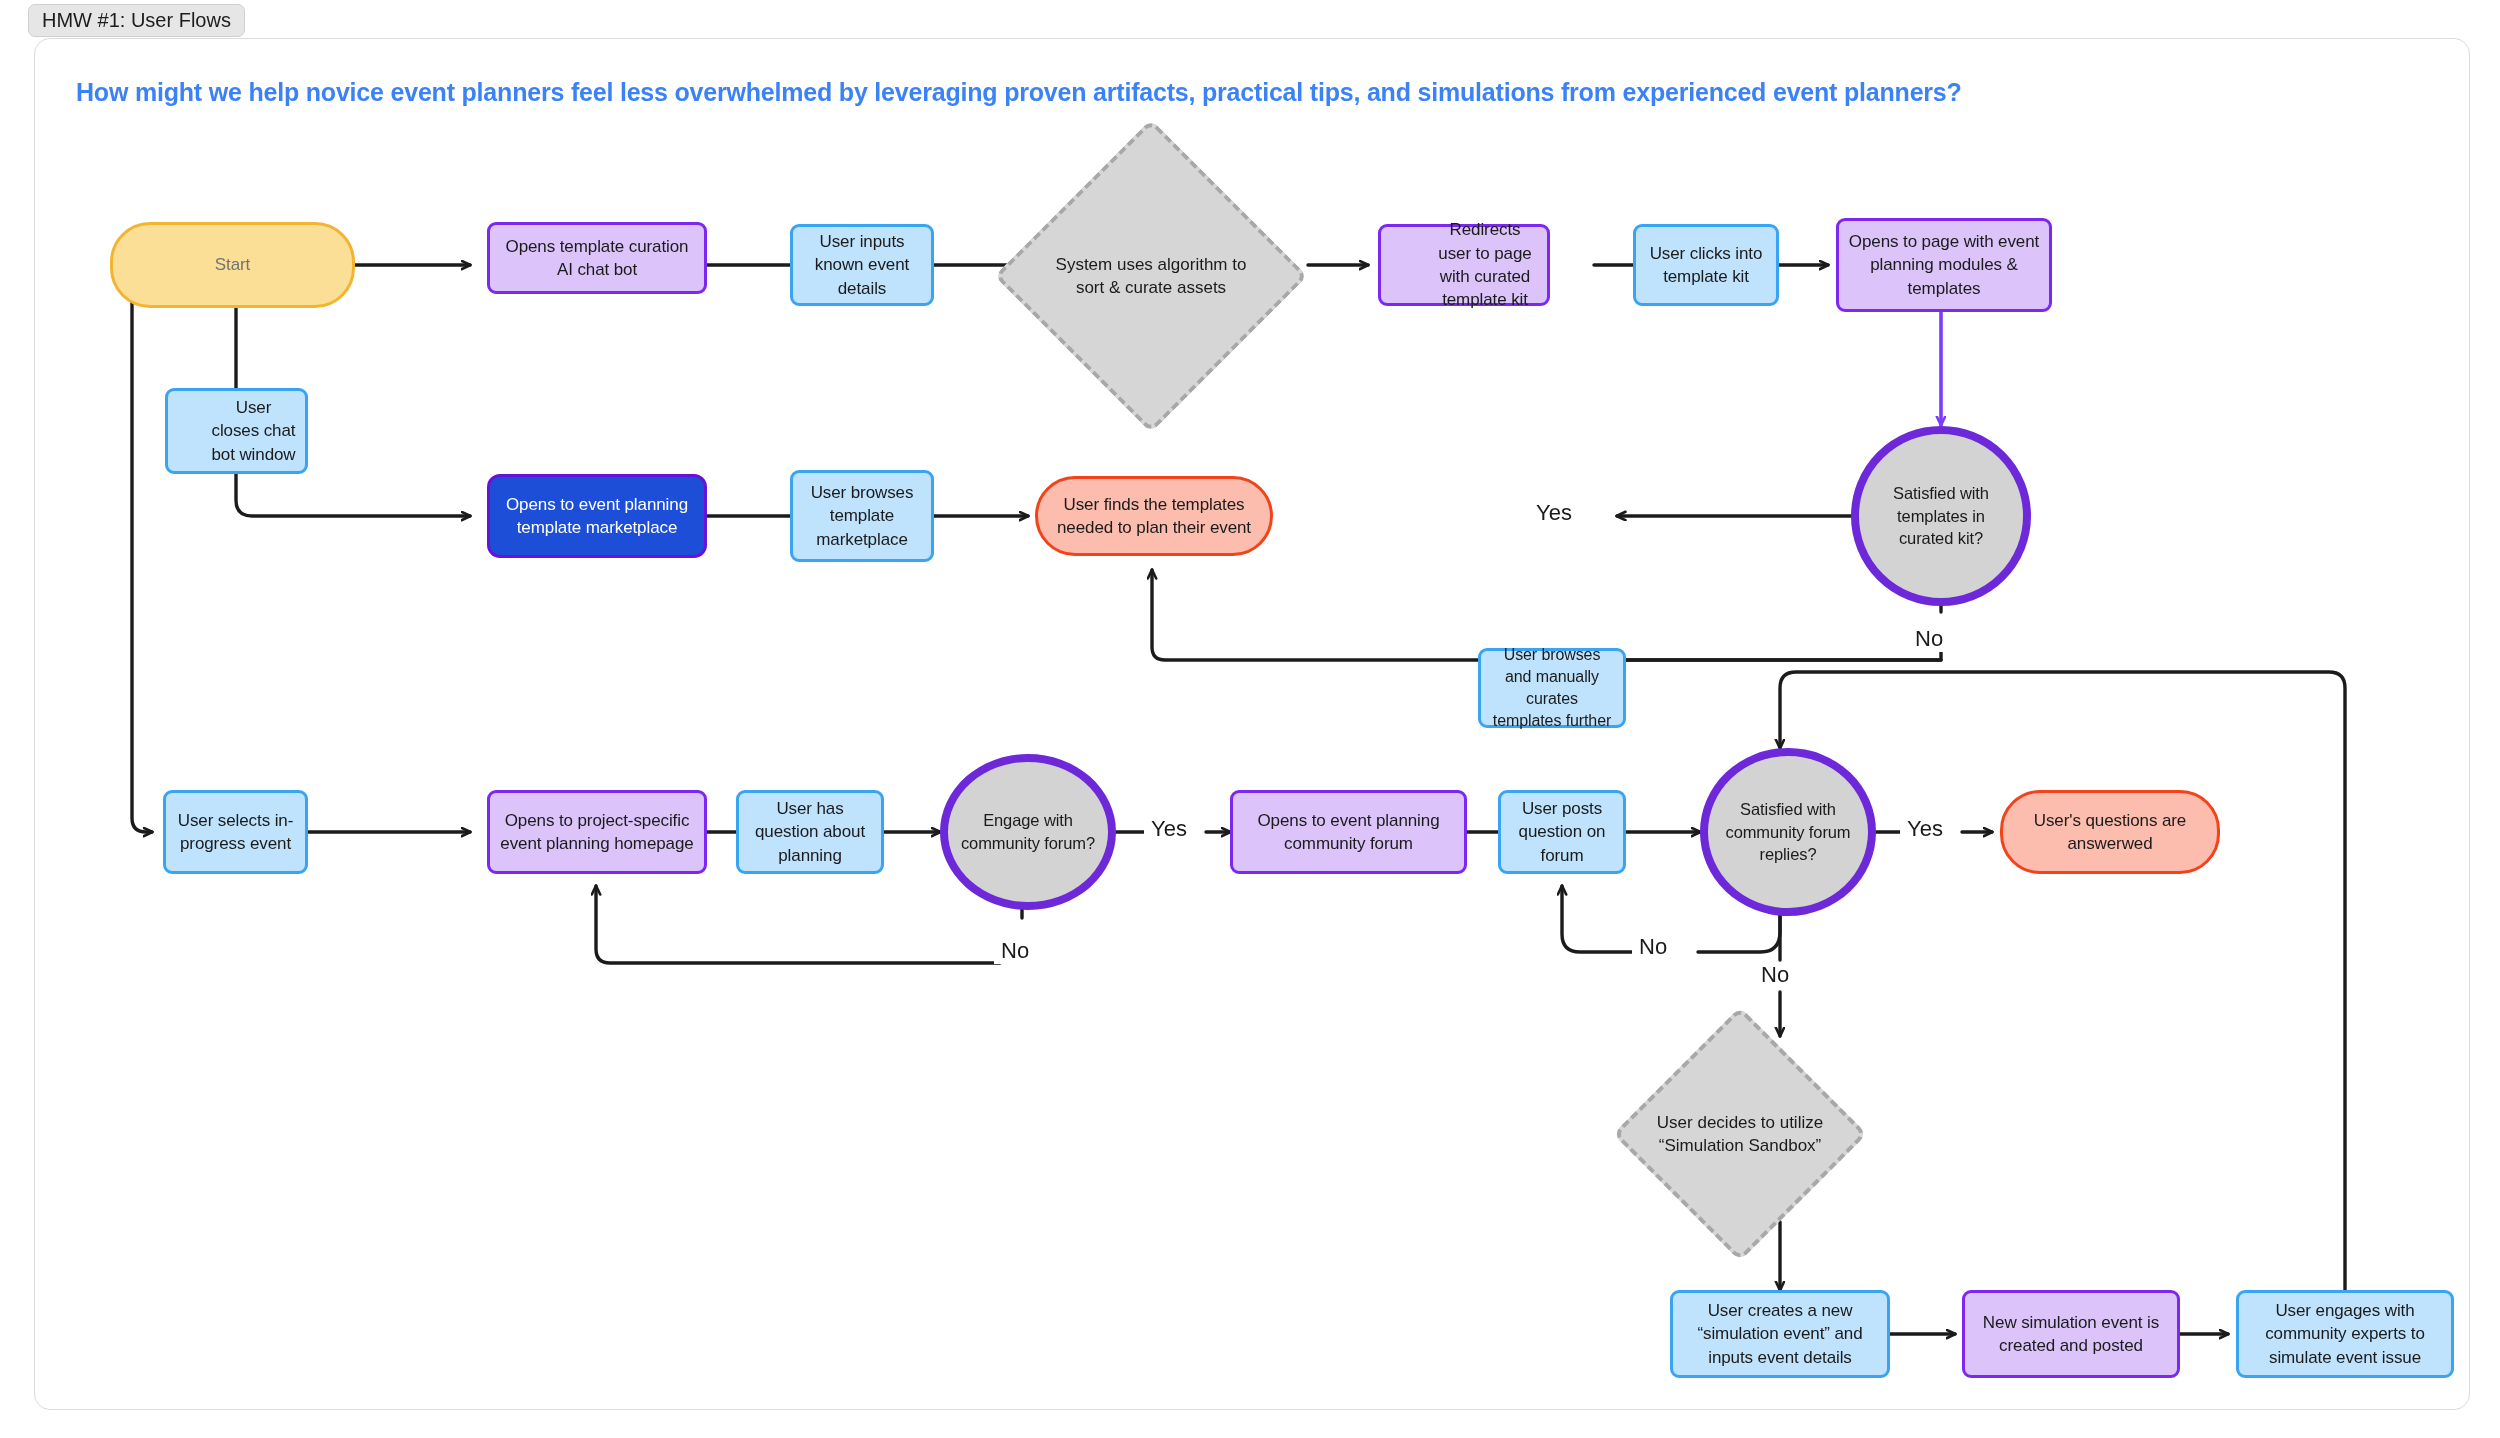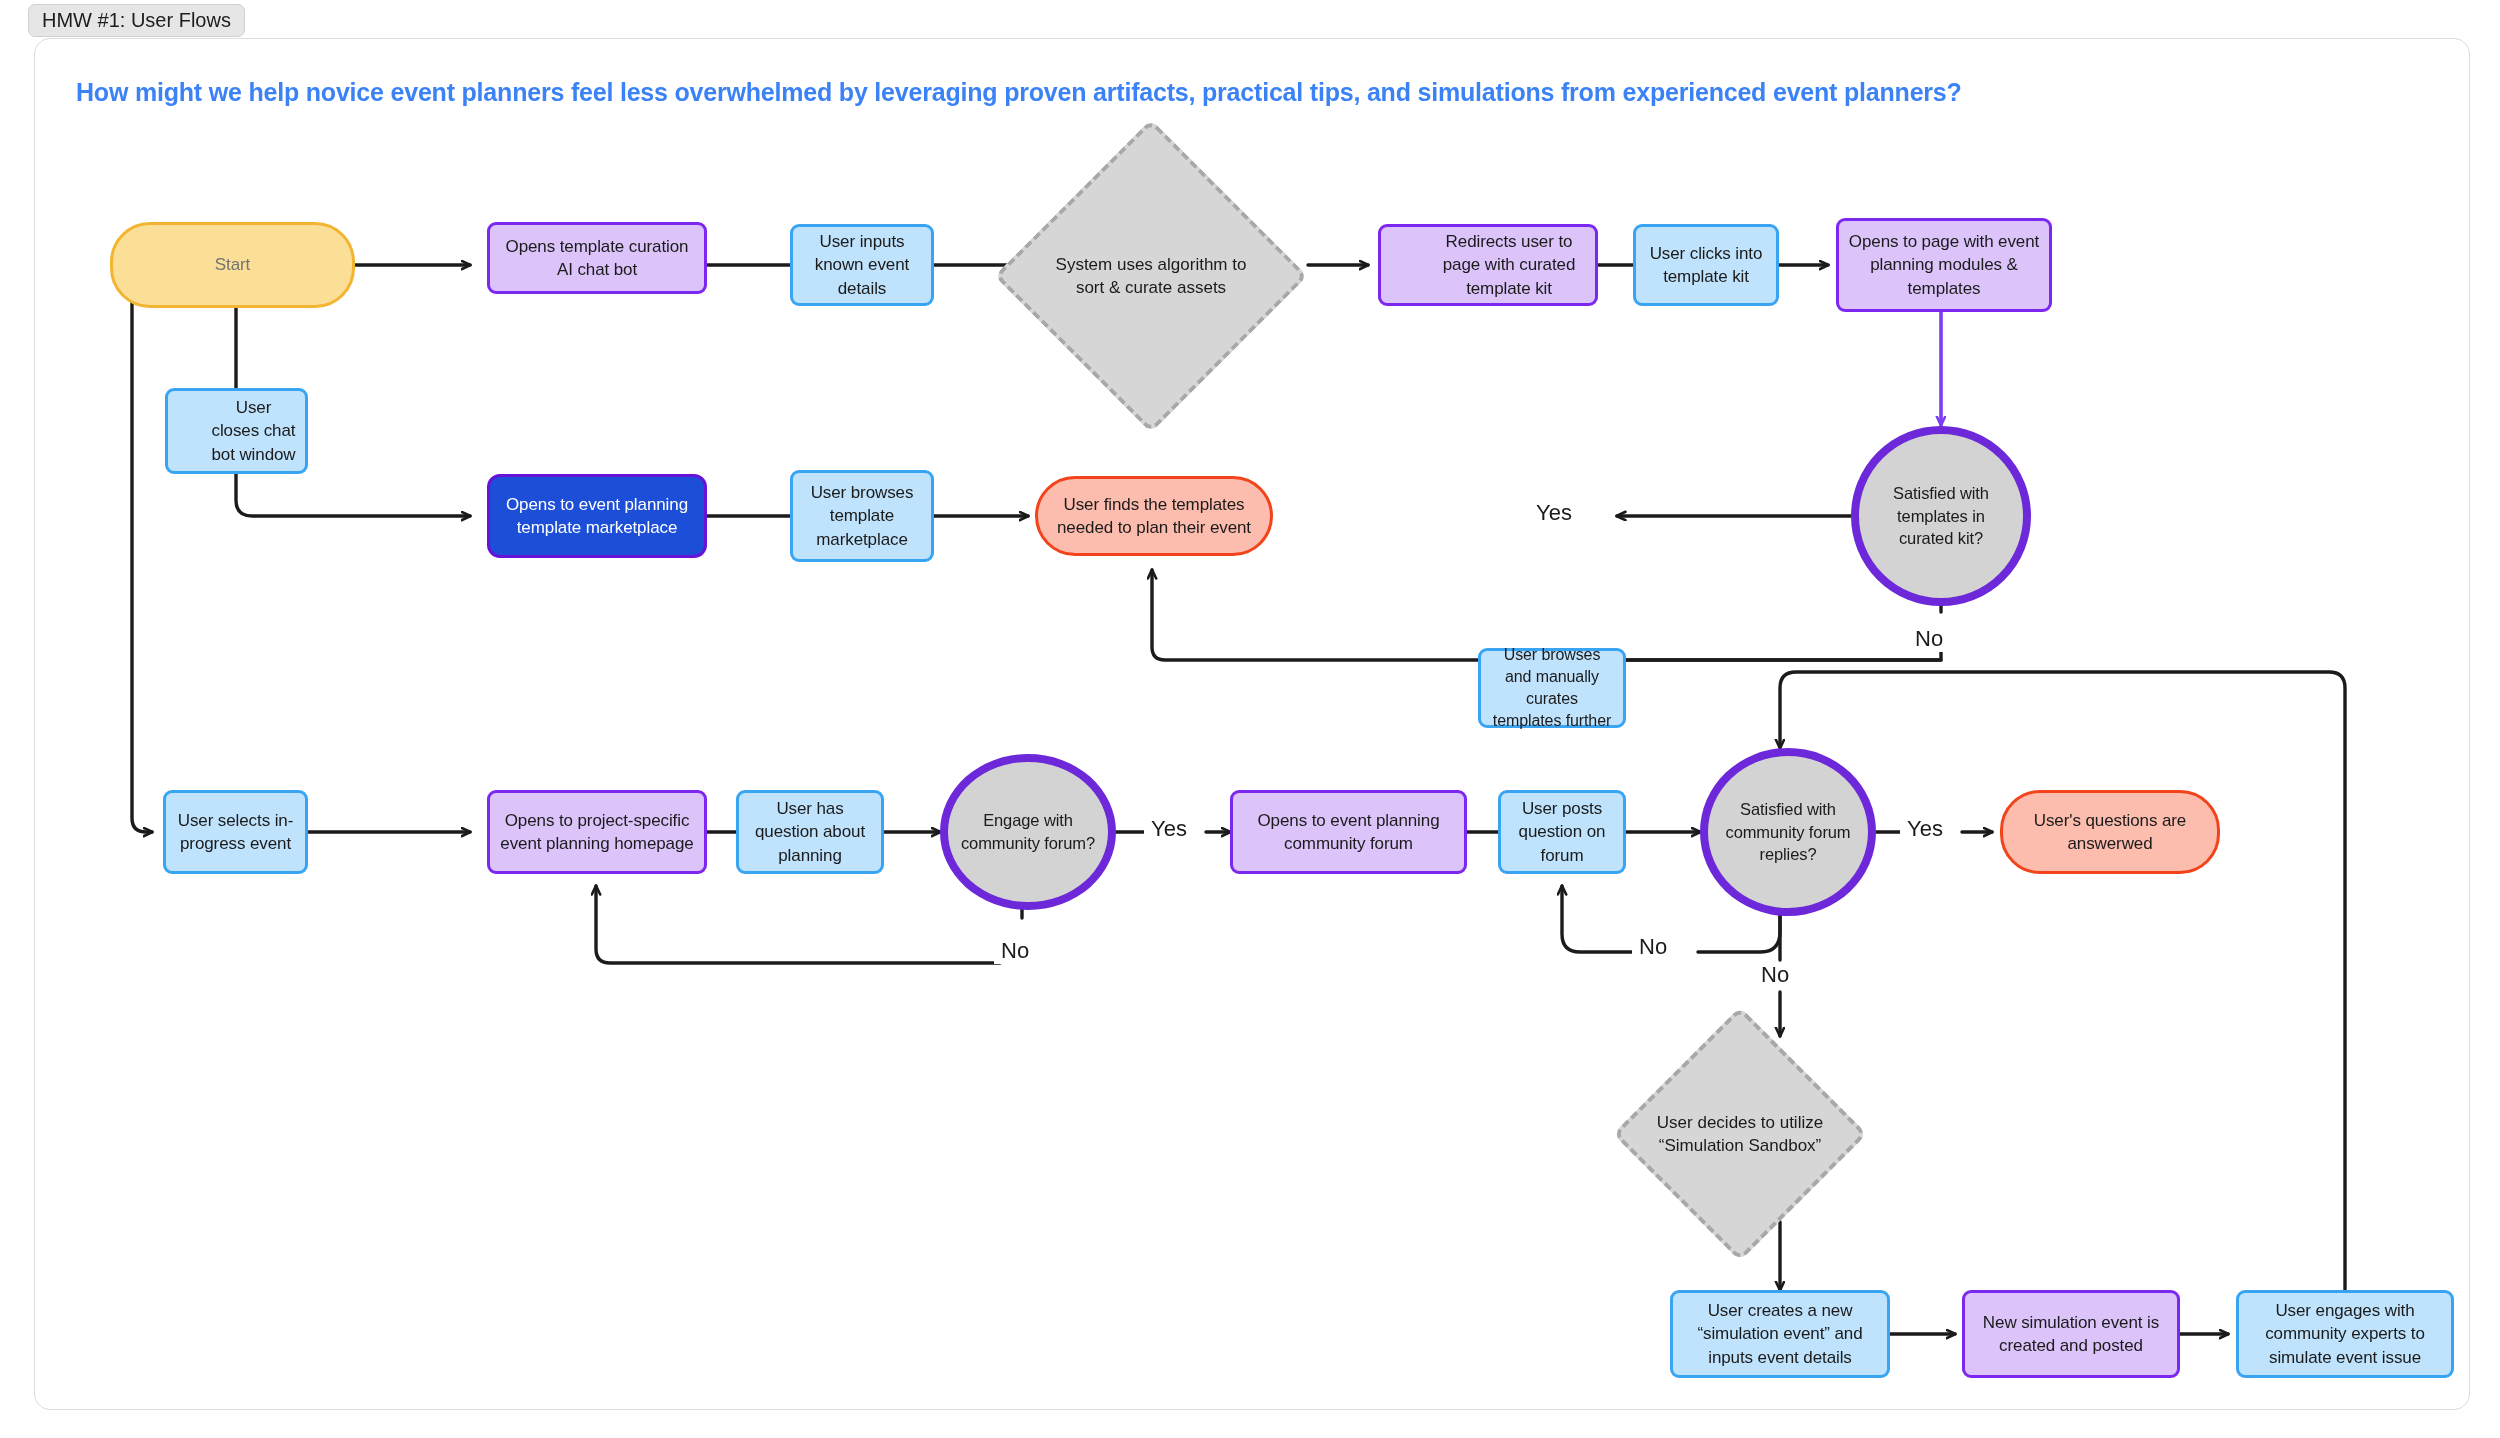--- a/index.html
+++ b/index.html
@@ -167,21 +167,21 @@
 
   <div class="node n-rect c-blue" style="left:790px;top:224px;width:144px;height:82px;">
     <span class="nt">User inputs known event details</span>
   </div>
 
   <div class="n-diamond" style="left:1040px;top:165px;width:222px;height:222px;">
     <div class="dshape"></div>
     <div class="dlabel">System uses algorithm to sort &amp; curate assets</div>
   </div>
 
-  <div class="node n-rect c-lilac" style="left:1378px;top:224px;width:220px;height:82px;padding-left:42px;">
+  <div class="node n-rect c-lilac" style="left:1378px;top:224px;width:172px;height:82px;padding-left:42px;">
     <span class="nt">Redirects user to page with curated template kit</span>
   </div>
 
   <div class="node n-rect c-blue" style="left:1633px;top:224px;width:146px;height:82px;">
     <span class="nt">User clicks into template kit</span>
   </div>
 
   <div class="node n-rect c-lilac" style="left:1836px;top:218px;width:216px;height:94px;">
     <span class="nt">Opens to page with event planning modules &amp; templates</span>
   </div>

